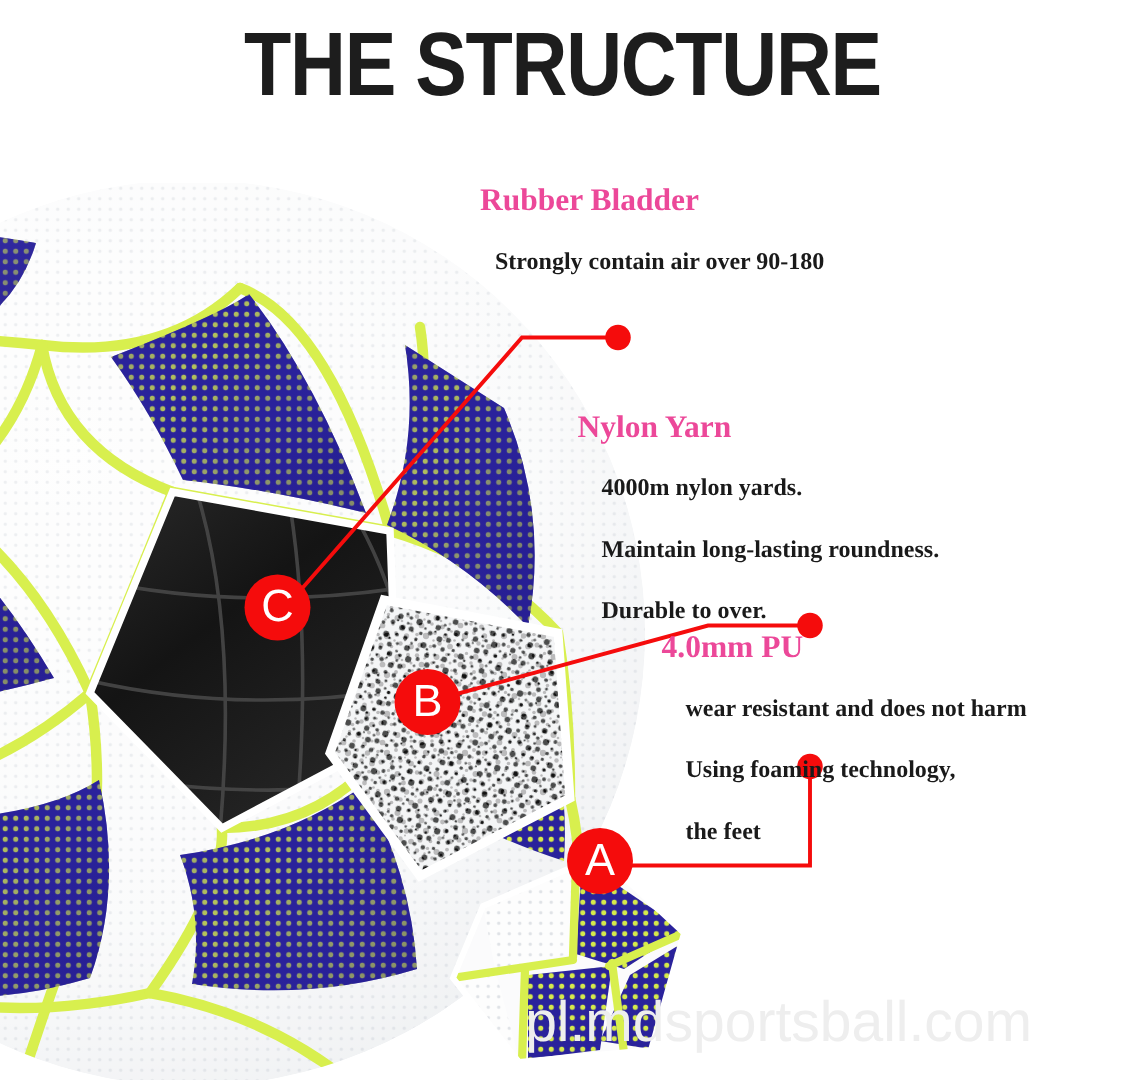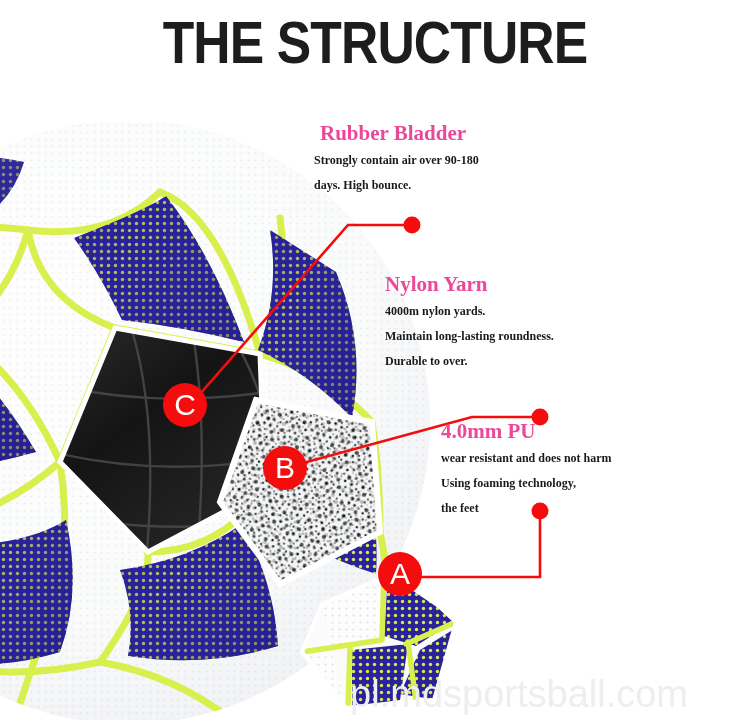--- a/index.html
+++ b/index.html
@@ -85,38 +85,38 @@
   }
   .block h3 {
     margin: 0 0 2px 0;
     font-family: "Liberation Serif", serif;
     font-weight: bold;
     font-size: 21px;
     color: #ec4899;
     white-space: nowrap;
   }
   .block p {
-    margin: 0;
+    margin: 16px;
     font-family: "Liberation Serif", serif;
     font-weight: bold;
-    font-size: 12px;
+    font-size: 16px;
     line-height: 25px;
     color: #1a1a1a;
     white-space: nowrap;
   }
   #block-rubber  { left: 314px; top: 121px; }
   #block-rubber h3 { padding-left: 6px; }
   #block-nylon   { left: 385px; top: 272px; }
   #block-pu      { left: 441px; top: 419px; }
 
   
   #watermark {
     position: absolute;
     right: 6px;
-    bottom: 4px;
+    bottom: 16px;
     font-family: "Liberation Sans", sans-serif;
     font-weight: normal;
     font-size: 38px;
     color: #eeeeee;
     letter-spacing: 0px;
     white-space: nowrap;
     margin-top: 40px;
   }
 </style>
 </head>
@@ -329,21 +329,20 @@
     </g>
   </svg>
 
   <div class="marker" id="marker-c">C</div>
   <div class="marker" id="marker-b">B</div>
   <div class="marker" id="marker-a">A</div>
 
   <div class="block" id="block-rubber">
     <h3>Rubber Bladder</h3>
     <p>Strongly contain air over 90-180</p>
-    <p>days. High bounce.</p>
   </div>
 
   <div class="block" id="block-nylon">
     <h3>Nylon Yarn</h3>
     <p>4000m nylon yards.</p>
     <p>Maintain long-lasting  roundness.</p>
     <p>Durable to over.</p>
   </div>
 
   <div class="block" id="block-pu">

